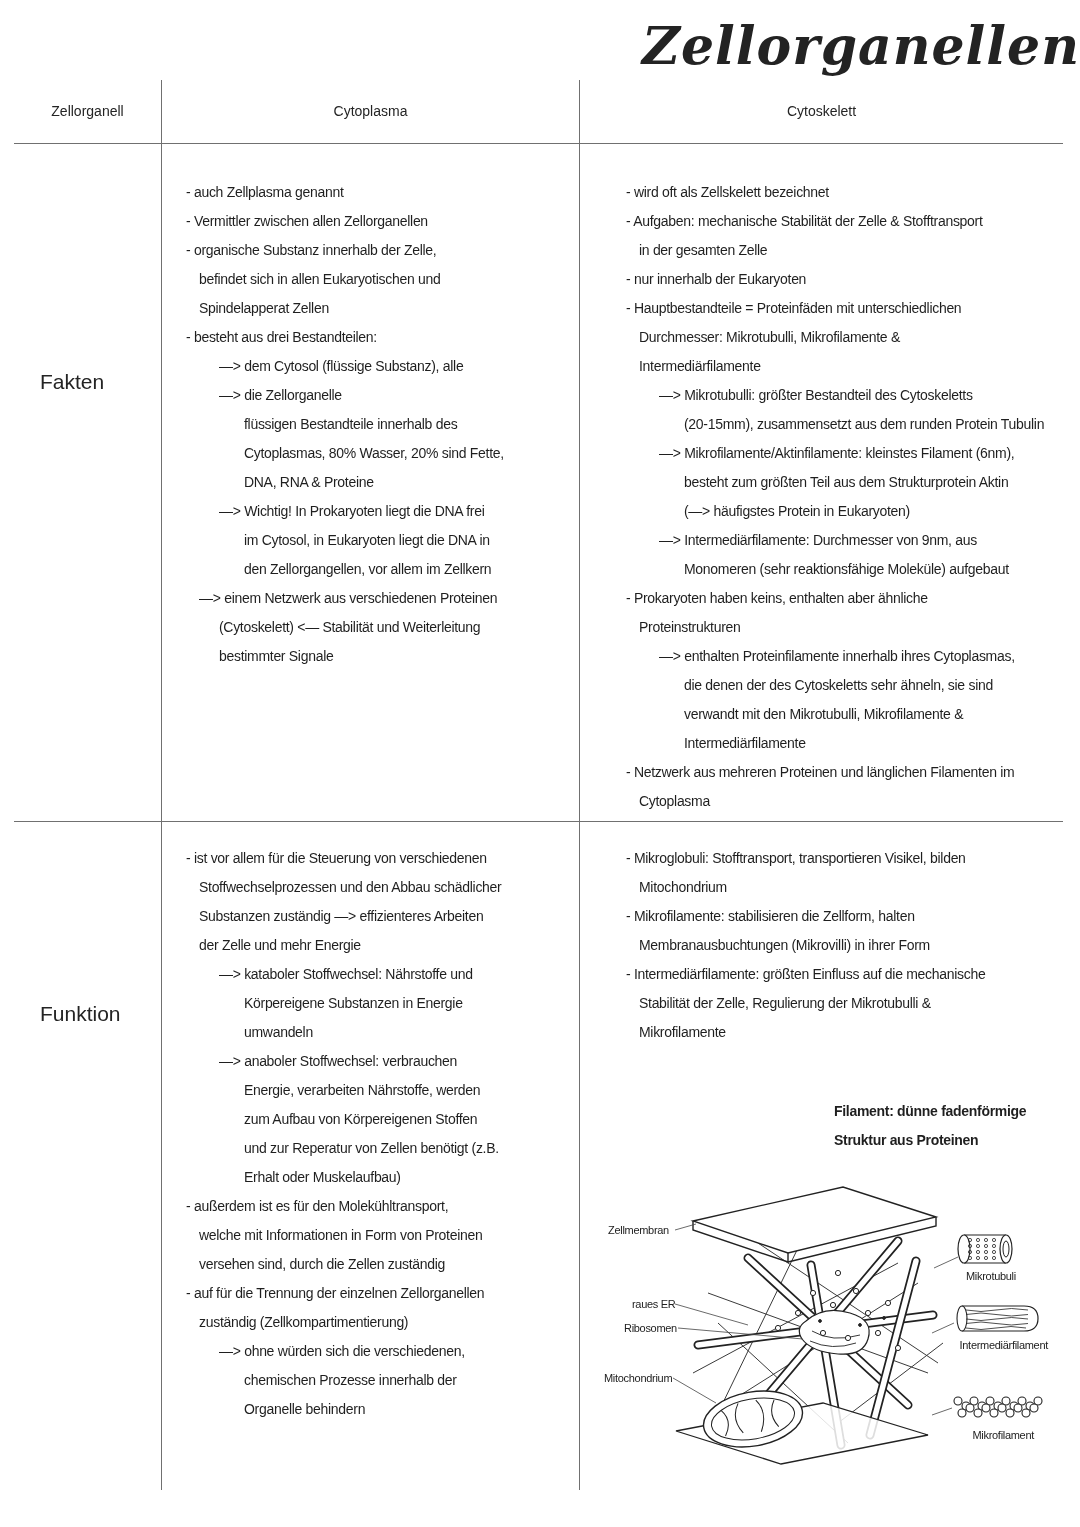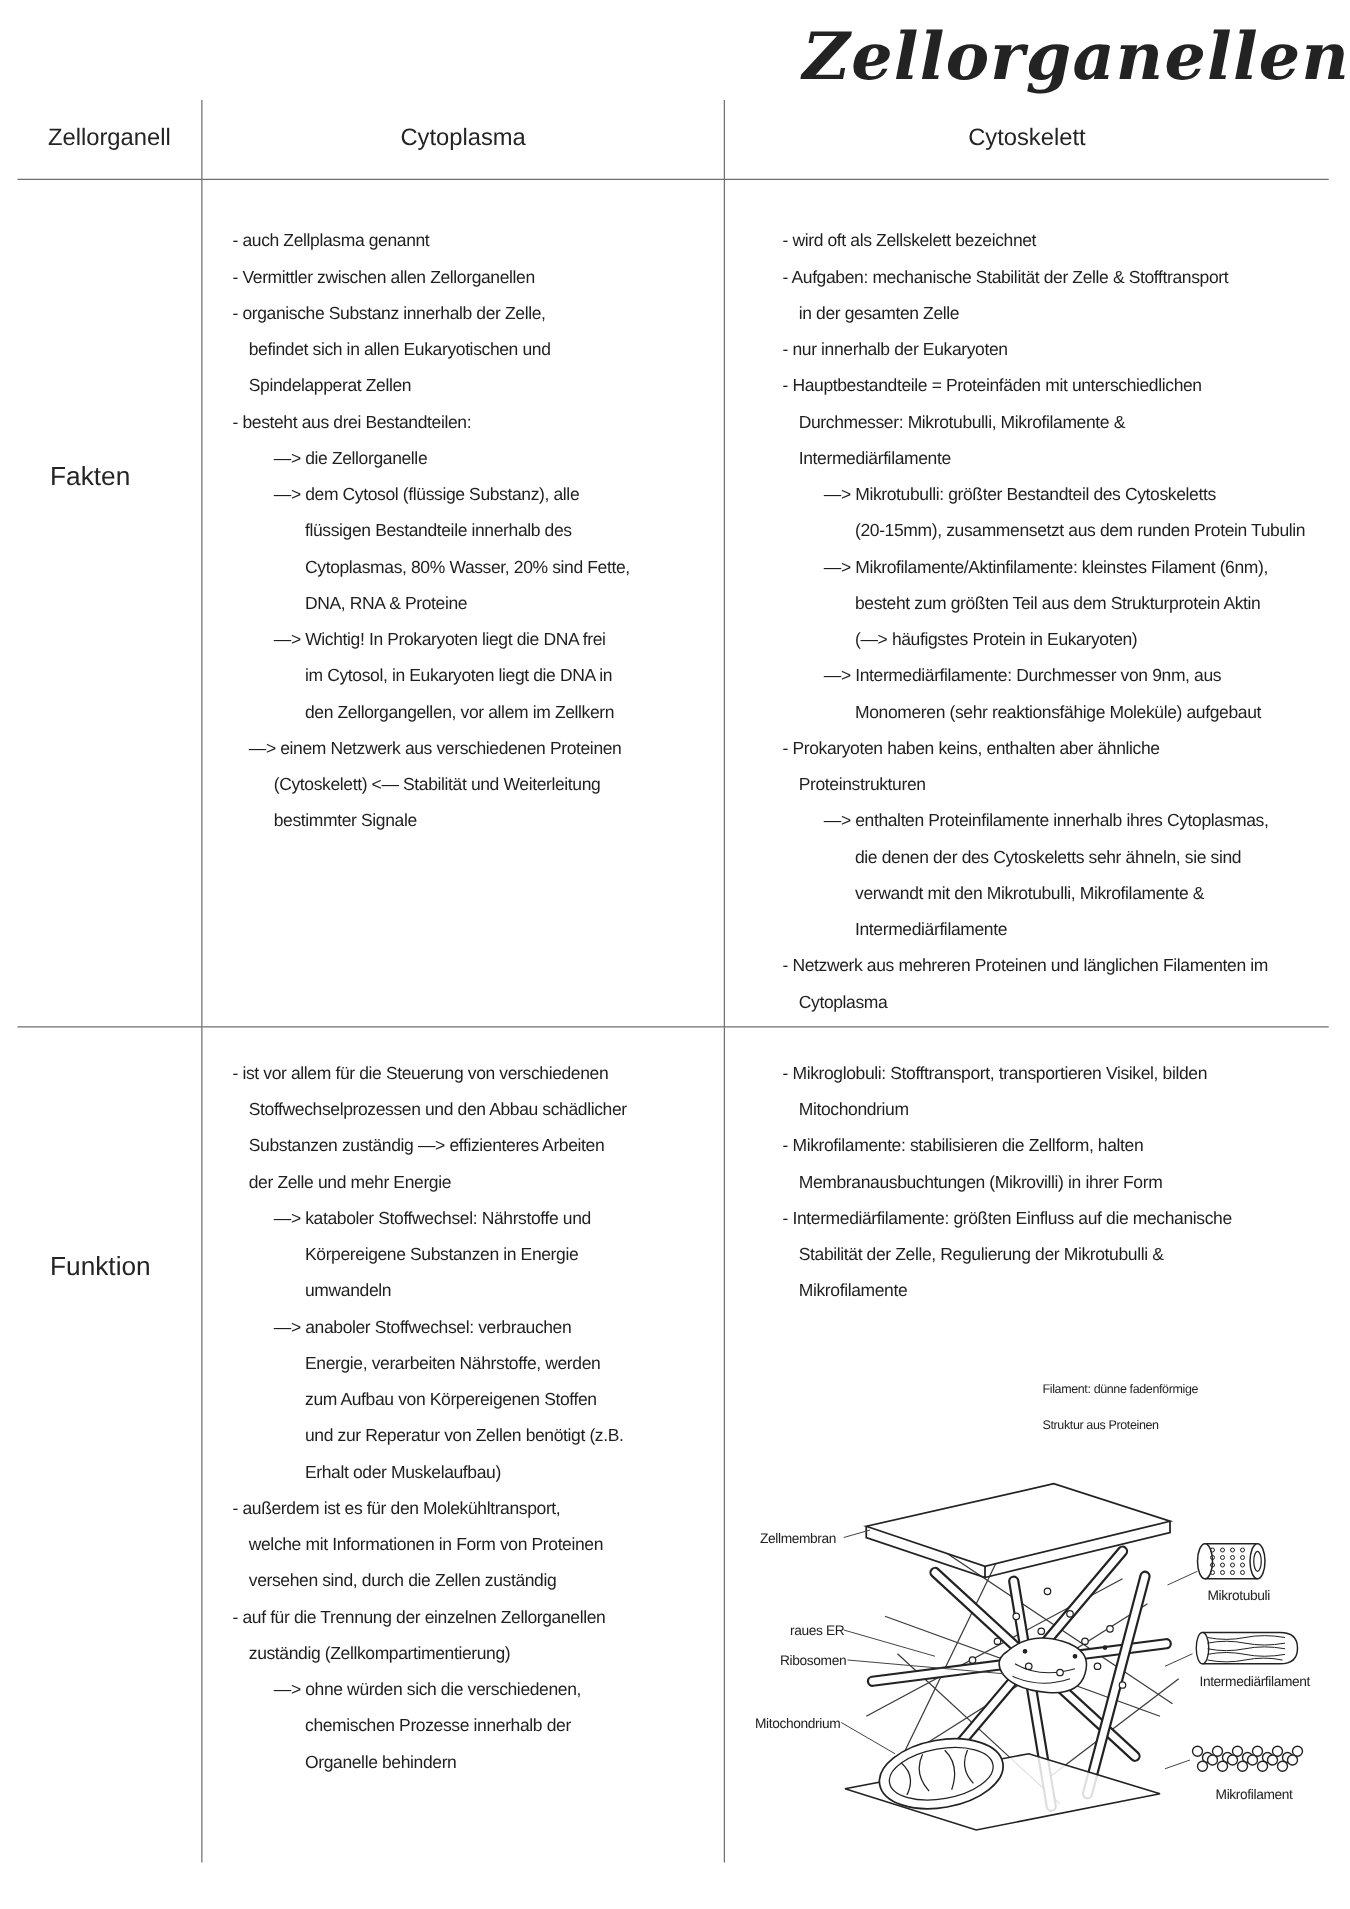--- a/index.html
+++ b/index.html
@@ -26,41 +26,41 @@
     margin-left:14px;
     width:1049px;
     display:grid;
     grid-template-columns:148px 418px 483px;
     grid-template-rows:64px 678px 668px;
   }
   .cell { position:relative; }
   .bR { border-right:1px solid #707070; }
   .bB { border-bottom:1px solid #707070; }
   .head {
-    font-size:19px;
+    font-size:14px;
     display:flex; align-items:center; justify-content:center;
     color:#242424;
   }
   .rowlabel { font-size:21px; padding-left:26px; color:#242424; }
   .rl1 { padding-top:226px; }
   .rl2 { padding-top:180px; }
   .body {
     font-size:14px;
     letter-spacing:-0.3px;
     line-height:29px;
     overflow:hidden;
   }
   .c2body { padding:34px 4px 16px 24px; }
   .c3body { padding:34px 2px 0 46px; }
   .r2pad  { padding-top:22px; }
   .ln { white-space:nowrap; }
   .ln.i1 { padding-left:13px; }
   .ln.i2 { padding-left:33px; }
   .ln.i3 { padding-left:58px; }
-  .note { margin:50px 0 0 208px; font-size:10px; letter-spacing:-0.3px; line-height:29px; }
+  .note { margin:50px 0 0 208px; font-size:14px; letter-spacing:-0.3px; line-height:29px;font-weight:bold; }
   .diagram-wrap { margin-left:-28px; margin-top:18px; }
   .diagram text { font-size:11px; fill:#222; font-family:"Liberation Sans",sans-serif; }
 </style>
 </head>
 <body>
 
 <div class="page">
   <h1 class="title">Zellorganellen</h1>
 
   <div class="grid">
@@ -70,22 +70,22 @@
     <div class="cell head bB">Cytoskelett</div>
 
     <div class="cell rowlabel rl1 bR bB">Fakten</div>
     <div class="cell body c2body bR bB">
         <div class="ln i0">- auch Zellplasma genannt</div>
         <div class="ln i0">- Vermittler zwischen allen Zellorganellen</div>
         <div class="ln i0">- organische Substanz innerhalb der Zelle,</div>
         <div class="ln i1">befindet sich in allen Eukaryotischen und</div>
         <div class="ln i1">Spindelapperat Zellen</div>
         <div class="ln i0">- besteht aus drei Bestandteilen:</div>
+        <div class="ln i2">—&gt;  dem Cytosol (flüssige Substanz), alle</div>
         <div class="ln i2">—&gt; die Zellorganelle</div>
-        <div class="ln i2">—&gt;  dem Cytosol (flüssige Substanz), alle</div>
         <div class="ln i3">flüssigen Bestandteile innerhalb des</div>
         <div class="ln i3">Cytoplasmas, 80% Wasser, 20% sind Fette,</div>
         <div class="ln i3">DNA, RNA &amp; Proteine</div>
         <div class="ln i2">—&gt; Wichtig! In Prokaryoten liegt die DNA frei</div>
         <div class="ln i3">im Cytosol, in Eukaryoten liegt die DNA in</div>
         <div class="ln i3">den Zellorgangellen, vor allem im Zellkern</div>
         <div class="ln i1">—&gt;  einem Netzwerk aus verschiedenen Proteinen</div>
         <div class="ln i2">(Cytoskelett) &lt;— Stabilität und Weiterleitung</div>
         <div class="ln i2">bestimmter Signale</div>
       </div>

